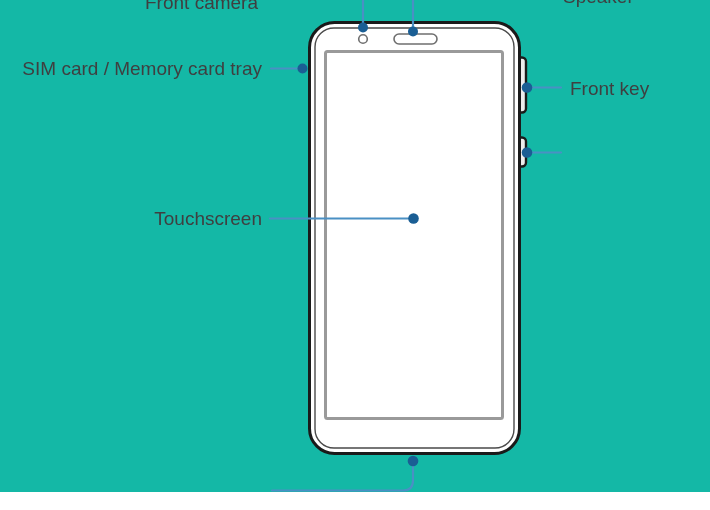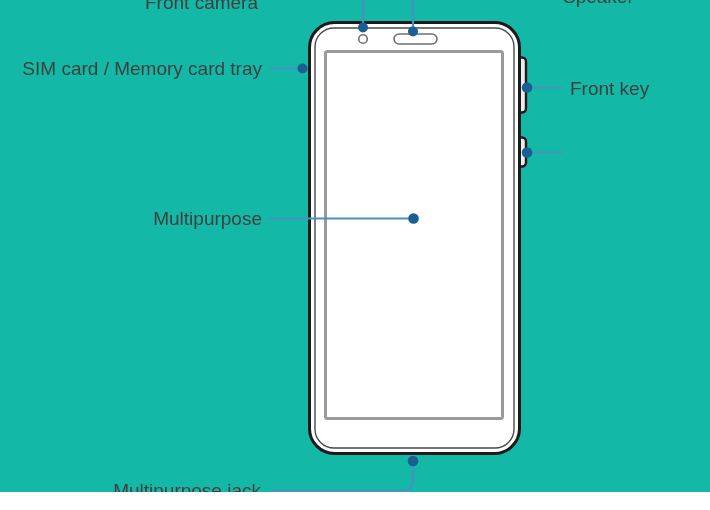--- a/index.html
+++ b/index.html
@@ -64,17 +64,16 @@
 
   <div class="label align-right" style="left:58px; top:-9px; width:200px;">Front camera</div>
 
   <div class="label" style="left:563px; top:-15px;">Speaker</div>
 
   <div class="label align-right" style="left:22px; top:57px; width:240px;text-align:right;">SIM card / Memory card tray</div>
 
   <div class="label" style="left:570px; top:77px;">Front key</div>
 
 
-  <div class="label align-right" style="left:62px; top:207px; width:200px;">Multipurpose</div>
+  <div class="label align-right" style="left:62px; top:207px; width:200px;">Touchscreen</div>
 
-  <div class="label align-right" style="left:61px; top:479px; width:200px;">Multipurpose jack</div>
 
 </div>
 
 </body></html>

